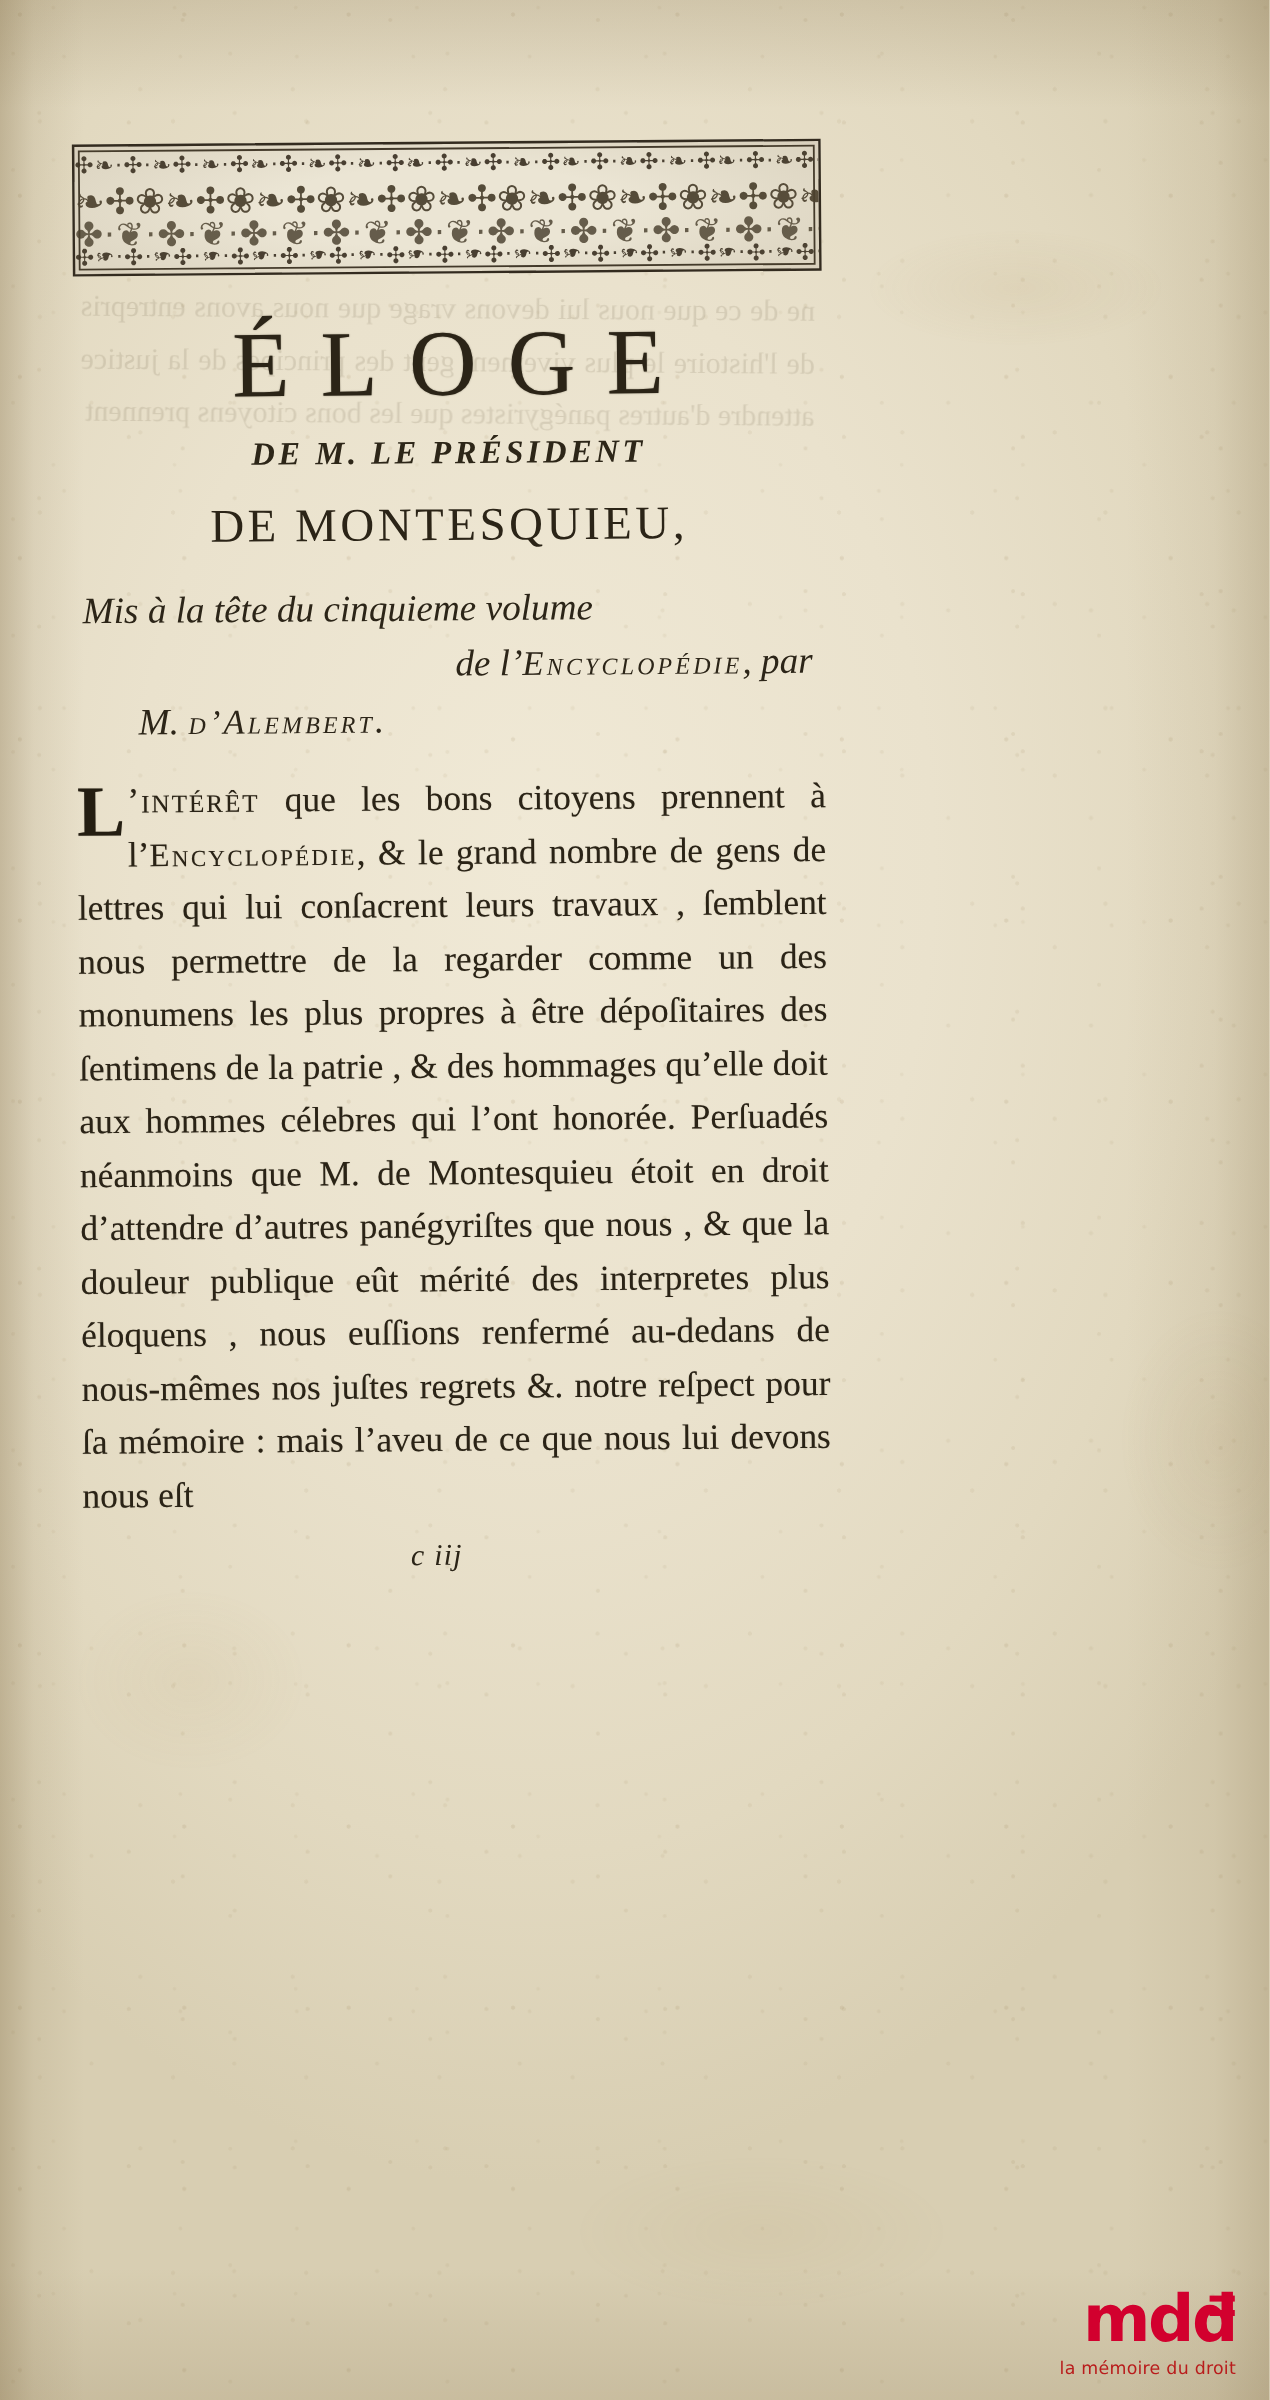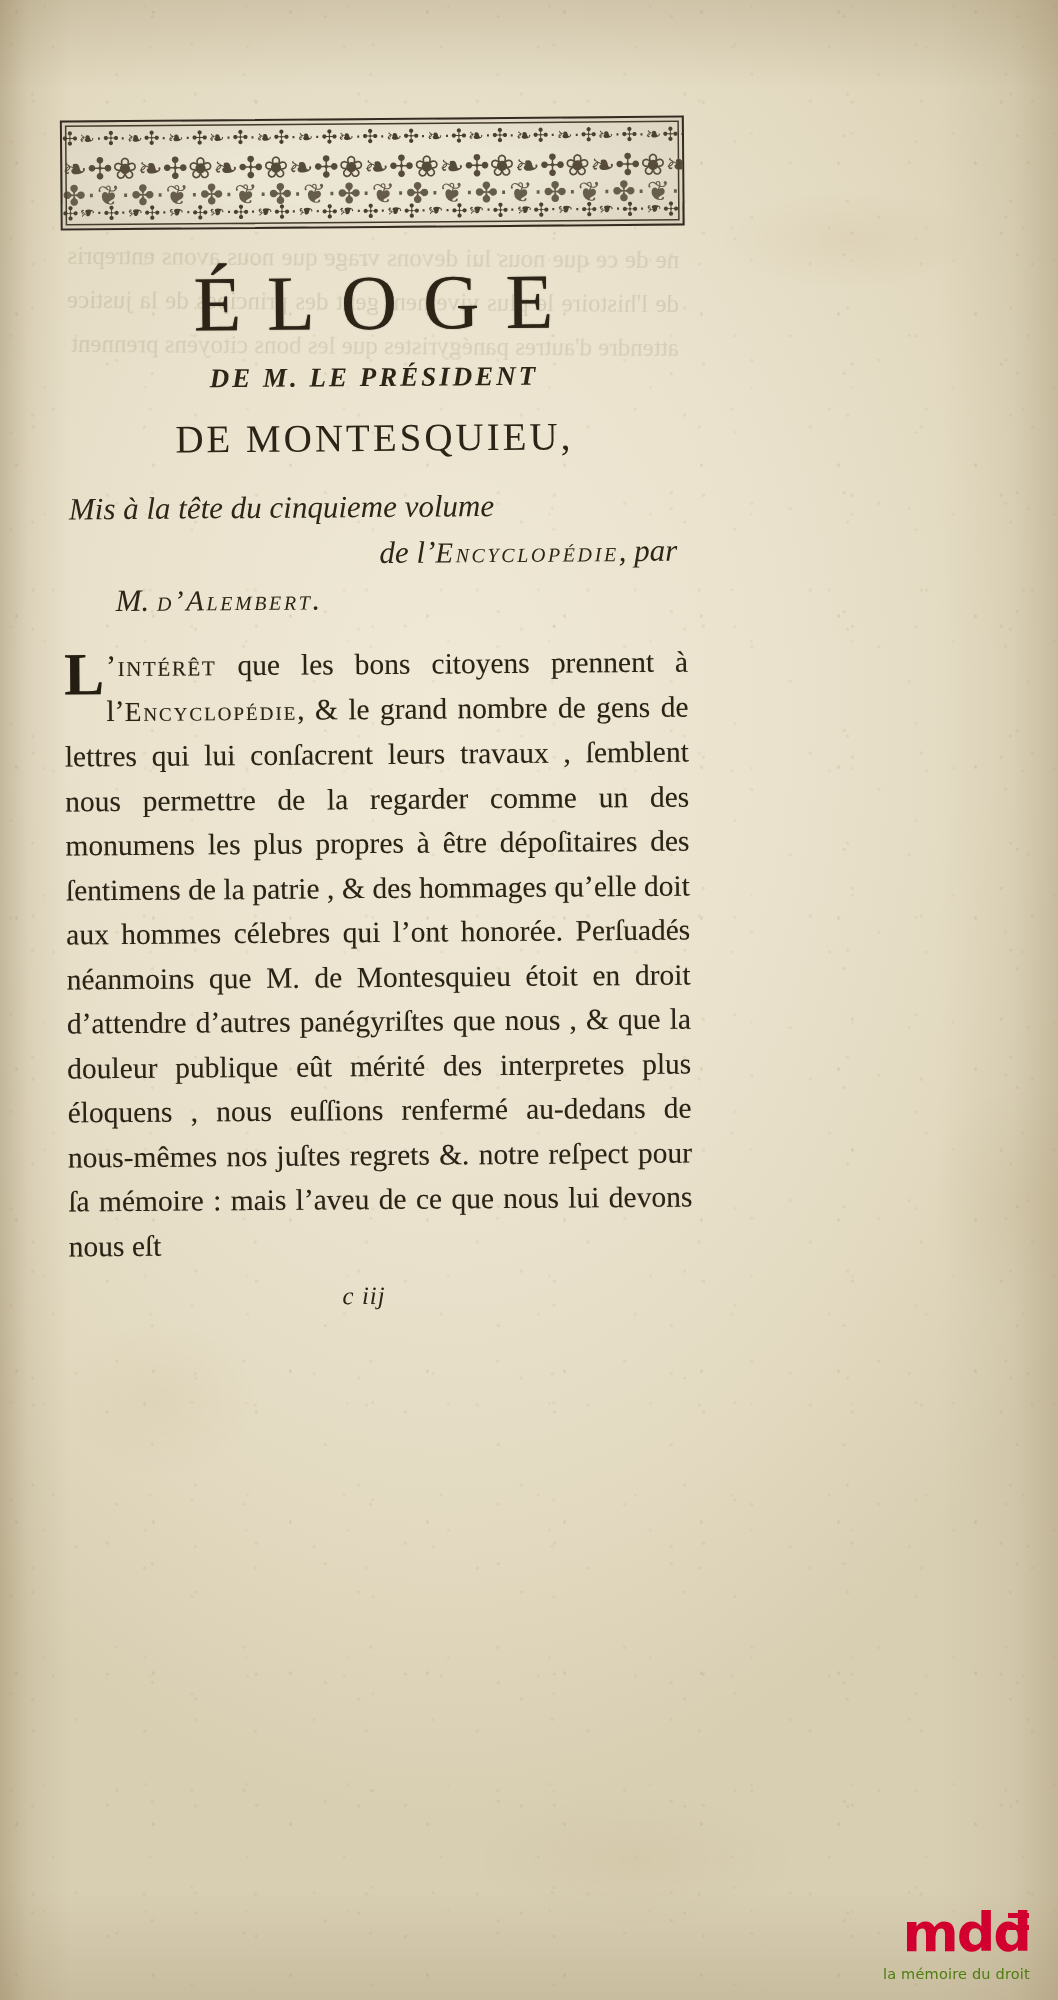--- a/index.html
+++ b/index.html
@@ -179,21 +179,21 @@
     position:relative;
   }
   #logo .mark .bar{
     position:absolute;right:1px;top:9px;width:21px;height:5px;background:#d2002e;
   }
   #logo .mark .bar2{
     position:absolute;right:1px;top:21px;width:21px;height:5px;background:#d2002e;
   }
   #logo .tagline{
     display:block;margin-top:4px;
-    color:#4d7c0f;font-size:14.5px;letter-spacing:.2px;font-weight:400;
+    color:#b91c1c;font-size:14.5px;letter-spacing:.2px;font-weight:400;
   }
 </style>
 </head>
 <body>
 
 <div id="paper"></div>
 <div id="foxing"></div>
 
 <div id="showthrough">ne de ce que nous lui devons vrage que nous avons entrepris de l'histoire le plus vivement gent des principes de la justice attendre d'autres panégyristes que les bons citoyens prennent</div>
 

